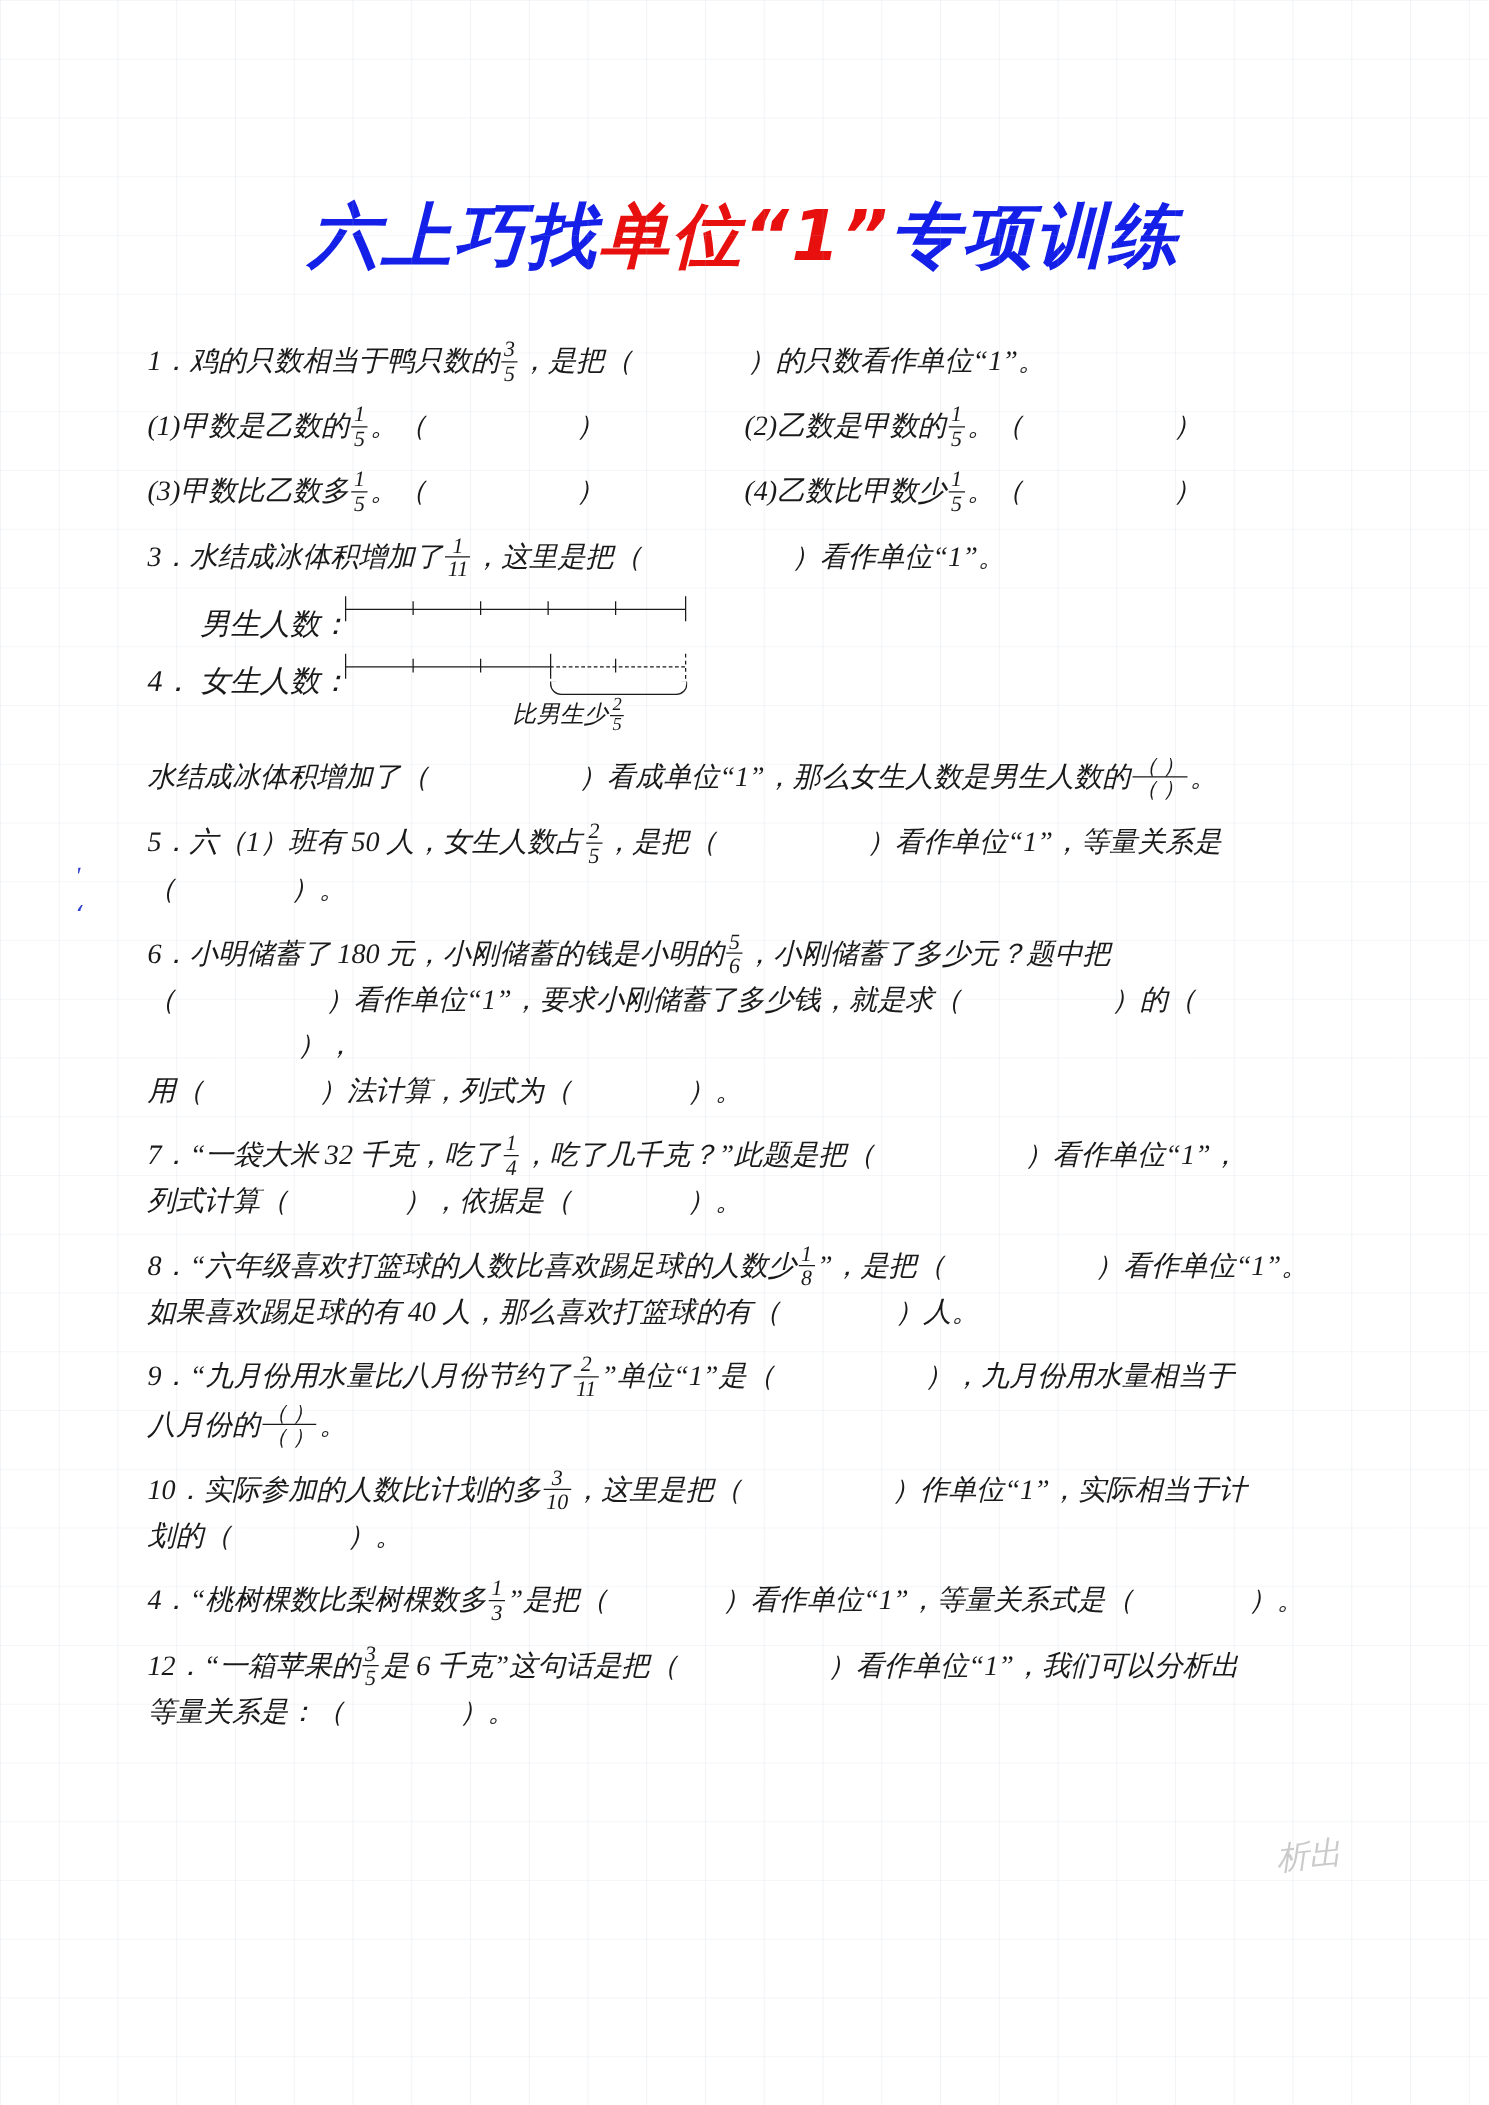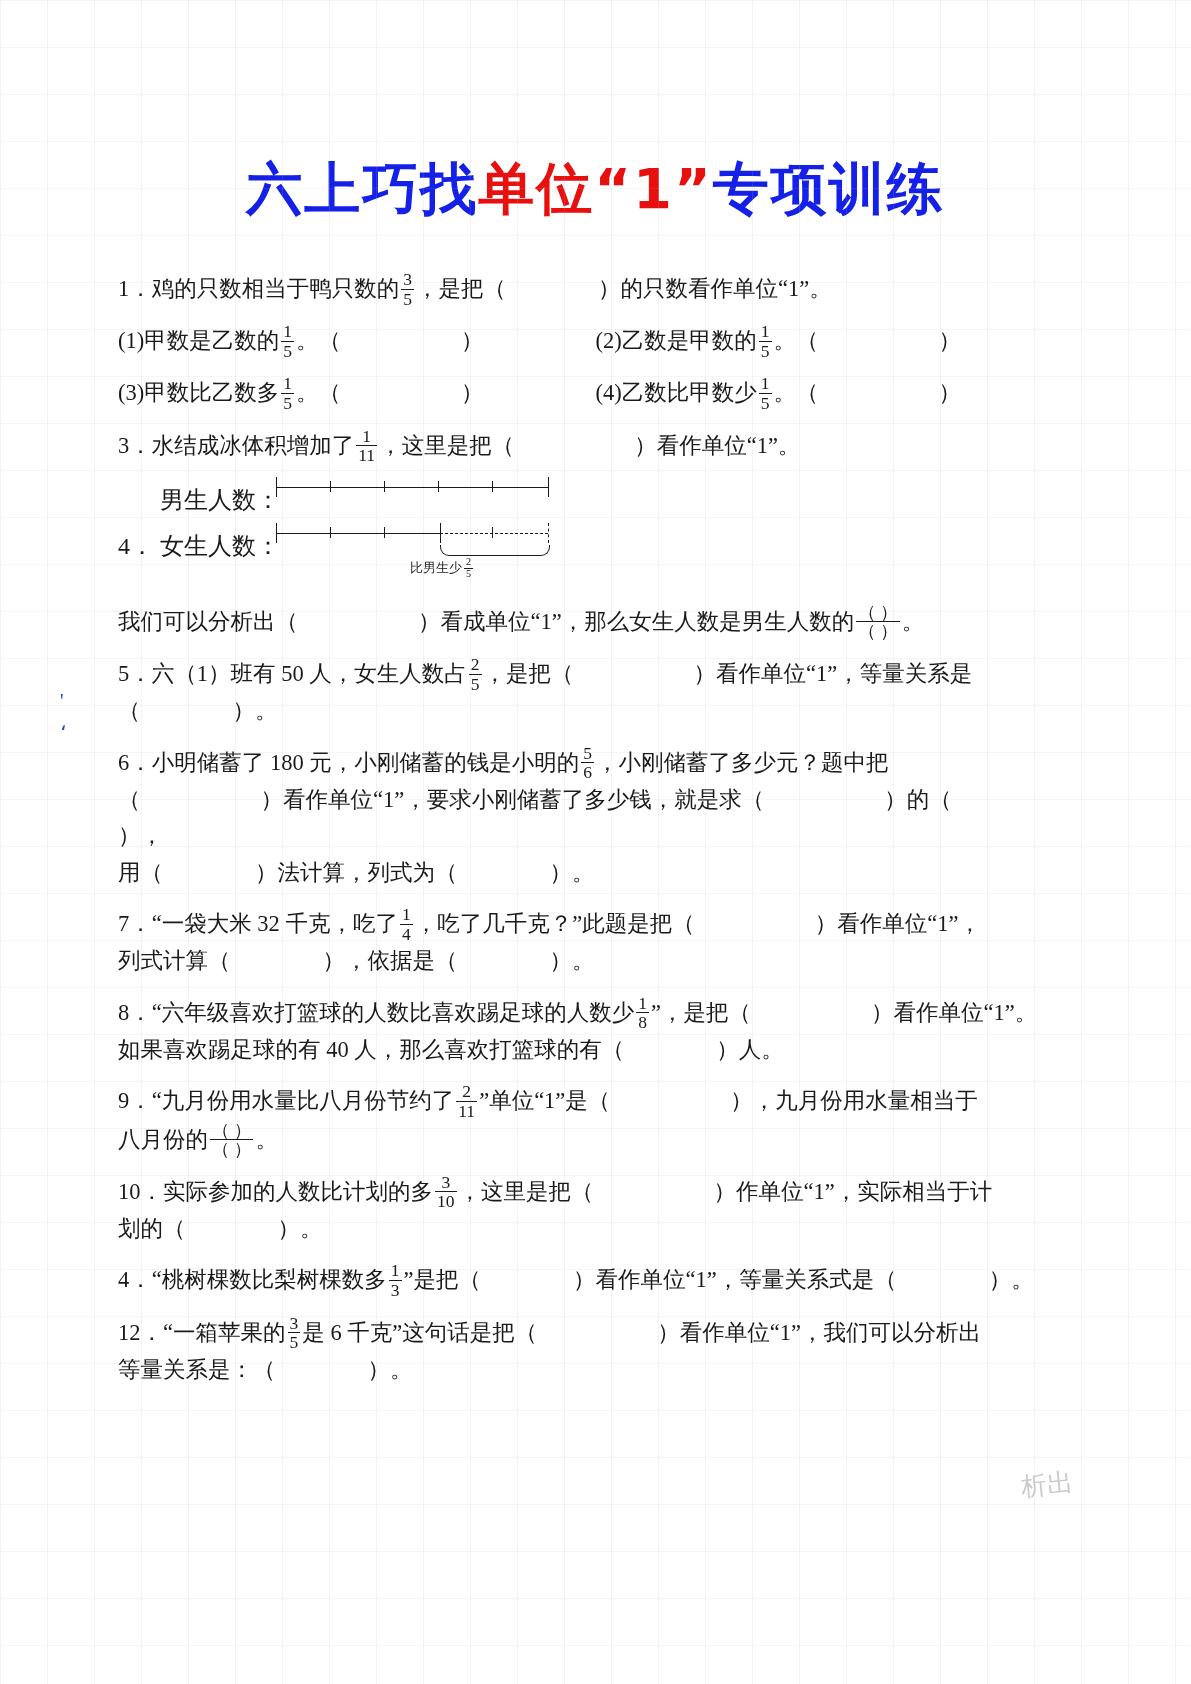--- a/index.html
+++ b/index.html
@@ -14,20 +14,21 @@
     color: #1a1a1a;
     position: relative;
     overflow: hidden;
   }
   .page {
     position: relative;
     width: 1191px;
     height: 1684px;
     padding: 0;
     box-sizing: border-box;
+    font-style: italic;
   }
   
   .scan-grid {
     position: absolute;
     inset: 0;
     background-image:
       linear-gradient(to right, rgba(170,185,205,0.16) 1px, transparent 1px),
       linear-gradient(to bottom, rgba(170,185,205,0.13) 1px, transparent 1px);
     background-size: 47px 47px;
     pointer-events: none;
@@ -114,21 +115,21 @@
   }
   .brace {
     position: absolute;
     border: 1.5px solid #1a1a1a;
     border-top: none;
     border-radius: 0 0 9px 9px;
     height: 10px;
   }
   .brace-label {
     position: absolute;
-    font-size: 13px;
+    font-size: 19px;
     white-space: nowrap;
   }
   .marks {
     position: absolute;
     left: 60px;
     top: 690px;
     color: #2f3fd0;
     font-size: 20px;
     line-height: 1.1;
   }
@@ -201,21 +202,21 @@
       <span class="tick" style="left:374px; top:48px;"></span>
       <span class="dashcap" style="left:430px; top:44px;"></span>
 
       <span class="brace" style="left:322px; top:66px; width:108px;"></span>
       <span class="brace-label" style="left:292px; top:78px;"><span>比男生少</span><span class="frac"><span class="num">2</span><span class="den">5</span></span></span>
 
       <span class="diag-label" style="left:0px; top:48px;">4．</span>
     </div>
 
     <p class="q">
-      <span>我们可以分析出（</span><span class="blank-l"></span><span>）看成单位“1”，那么女生人数是男生人数的</span><span class="frac"><span class="num">（ ）</span><span class="den">（ ）</span></span><span>。</span>
+      <span>水结成冰体积增加了（</span><span class="blank-l"></span><span>）看成单位“1”，那么女生人数是男生人数的</span><span class="frac"><span class="num">（ ）</span><span class="den">（ ）</span></span><span>。</span>
     </p>
 
     <p class="q">
       <span>5．</span><span>六（1）班有 50 人，女生人数占</span><span class="frac"><span class="num">2</span><span class="den">5</span></span><span>，是把（</span><span class="blank-l"></span><span>）看作单位“1”，等量关系是</span><br>
       <span>（</span><span class="blank-m"></span><span>）。</span>
     </p>
 
     <p class="q">
       <span>6．</span><span>小明储蓄了 180 元，小刚储蓄的钱是小明的</span><span class="frac"><span class="num">5</span><span class="den">6</span></span><span>，小刚储蓄了多少元？题中把</span><br>
       <span>（</span><span class="blank-l"></span><span>）看作单位“1”，要求小刚储蓄了多少钱，就是求（</span><span class="blank-l"></span><span>）的（</span><span class="blank-l"></span><span>），</span><br>

